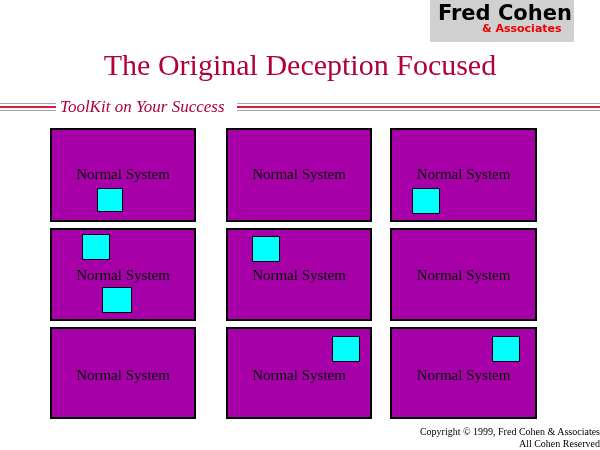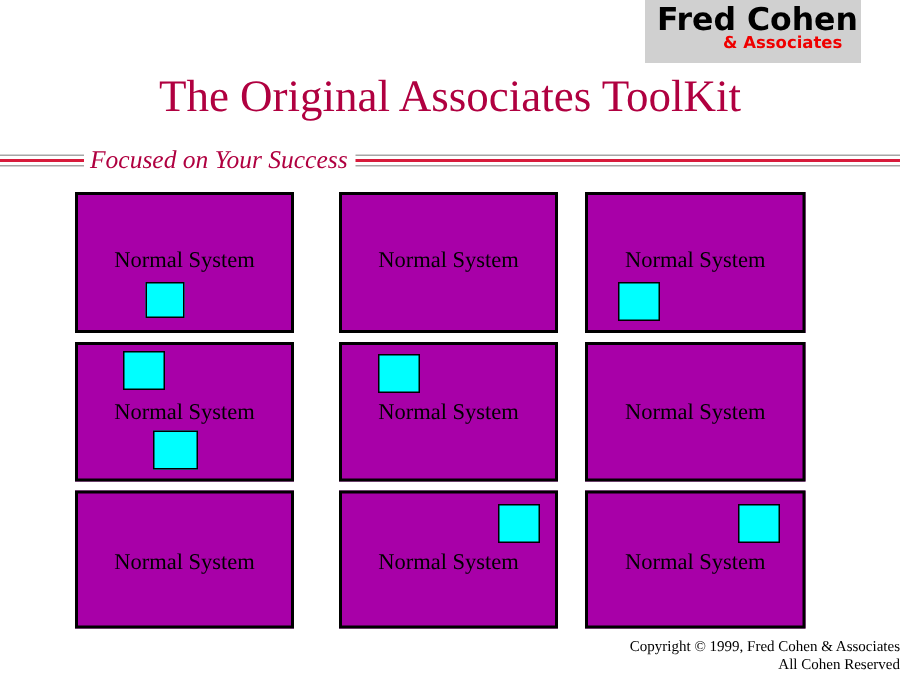--- a/index.html
+++ b/index.html
@@ -154,29 +154,29 @@
 </style>
 </head>
 <body>
 
 <div id="logo-panel">
   <div id="logo-name">Fred Cohen</div>
   <div id="logo-sub">&amp; Associates</div>
   <div id="logo-underline"></div>
 </div>
 
-<div id="page-title">The Original Associates ToolKit</div>
+<div id="page-title">The Original Deception Focused</div>
 
 <div id="tagline-band">
   <div class="rule" id="rule-left">
     <div class="ln g1"></div>
     <div class="ln r"></div>
     <div class="ln g2"></div>
   </div>
-  <div id="tagline-text">Focused on Your Success</div>
+  <div id="tagline-text">ToolKit on Your Success</div>
   <div class="rule" id="rule-right">
     <div class="ln g1"></div>
     <div class="ln r"></div>
     <div class="ln g2"></div>
   </div>
 </div>
 
 <div id="system-grid">
     <div class="system-box" style="left: 50px; top: 128px; width: 146px; height: 94px; background: rgb(168, 0, 168); border-color: rgb(0, 0, 0);">
       <div class="system-label" style="top: 36px;">Normal System</div>

